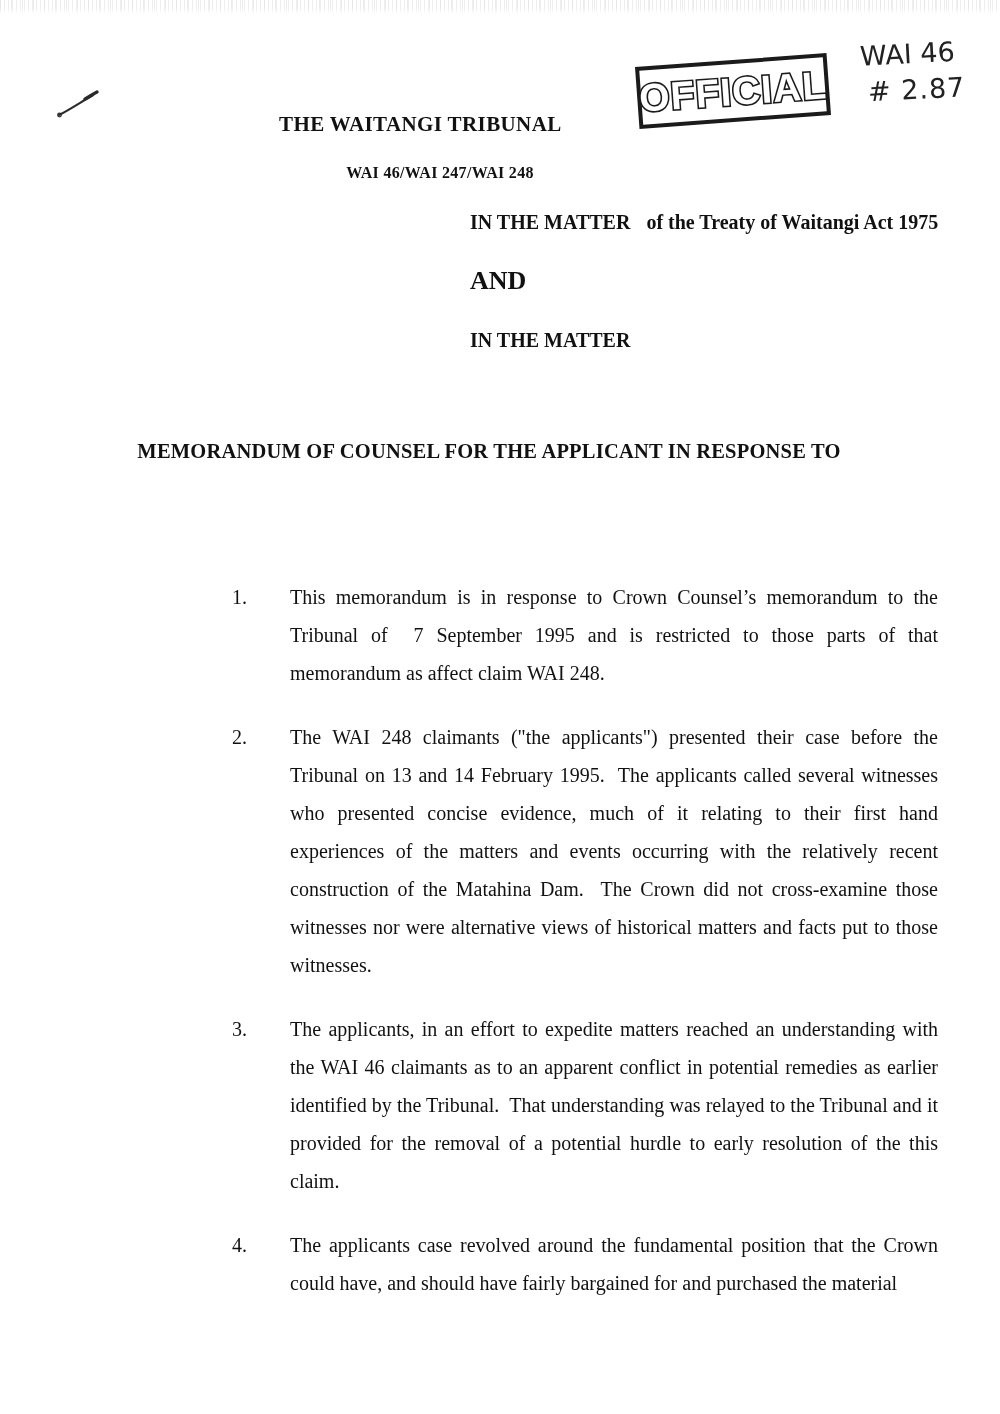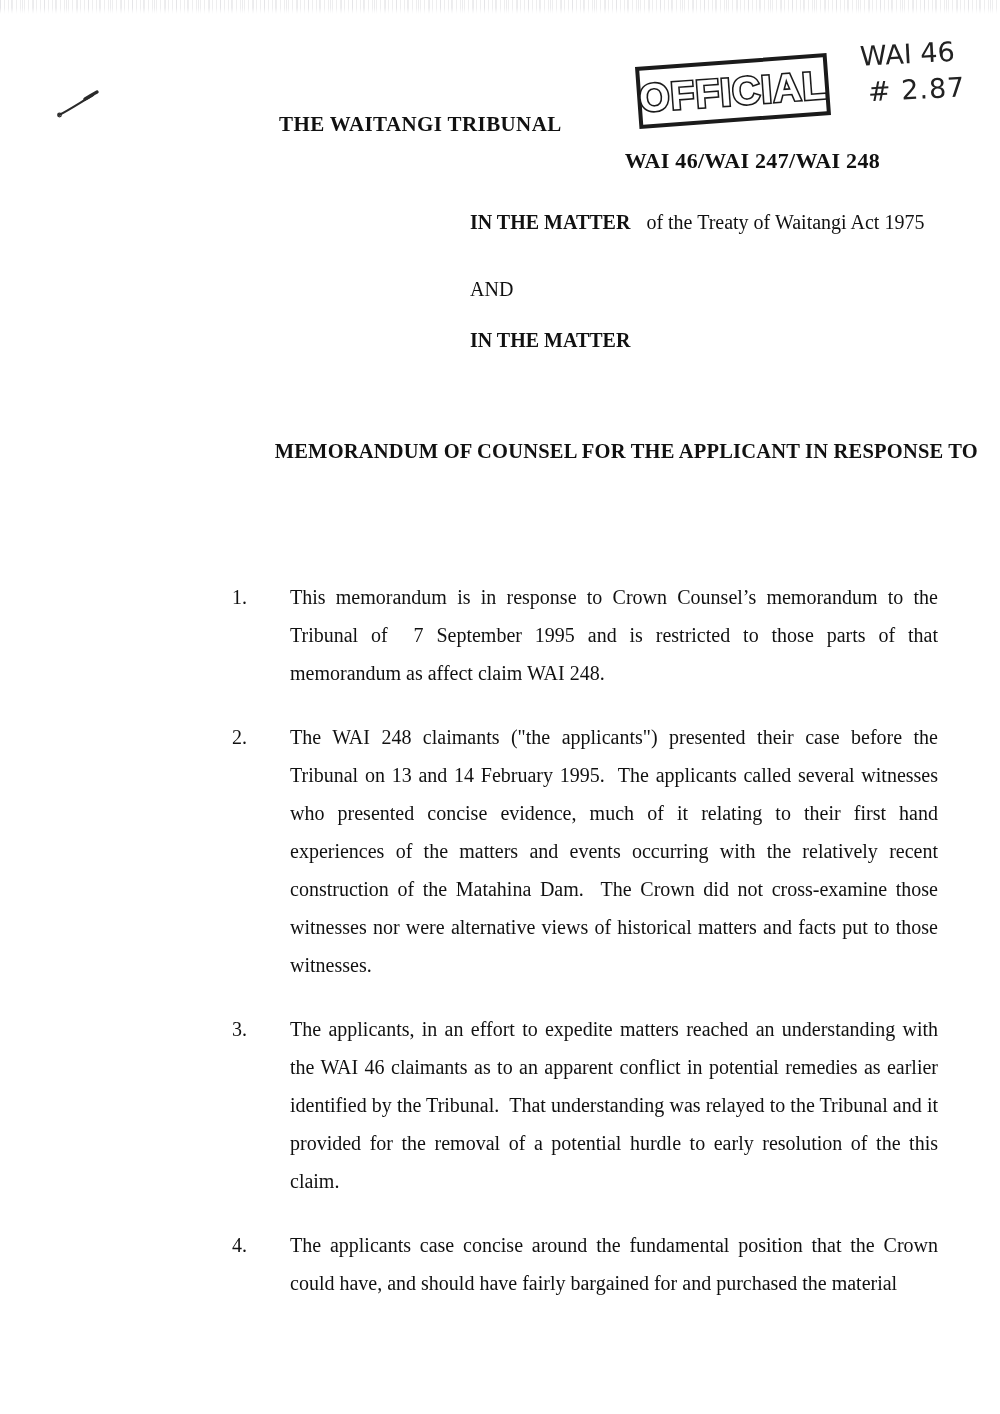--- a/index.html
+++ b/index.html
@@ -110,75 +110,75 @@
   .hand-note .hand-line { display: block; }
   .hand-note .hand-line:nth-child(2) {
     margin-left: 6px;
     letter-spacing: 1px;
   }
 
   
   .case-number {
     position: absolute;
     left: 0;
-    top: 148px;
-    width: 1000px;
-    text-align: right;
+    top: 164px;
+    width: 1000px;
+    text-align: center;
     padding-right: 120px;
     box-sizing: border-box;
     font-weight: bold;
-    font-size: 22px;
+    font-size: 16px;
     letter-spacing: 0.3px;
   }
 
   
   .matter-block {
     position: absolute;
     left: 470px;
     width: 470px;
   }
   .matter-block.m1 { top: 208px; }
   .matter-block.m3 { top: 326px; }
   .and-word {
     position: absolute;
     left: 470px;
-    top: 278px;
-    font-weight: normal;
-    font-size: 20px;
+    top: 266px;
+    font-weight: bold;
+    font-size: 26px;
   }
   .matter-row {
     display: flex;
     align-items: center;
   }
   .matter-label {
     font-weight: bold;
     font-size: 20px;
     white-space: nowrap;
     flex: 0 0 auto;
     line-height: 1.42;
   }
   .matter-value {
-    font-weight: normal;
+    font-weight: bold;
     font-size: 20px;
     margin-left: 16px;
     line-height: 1.42;
     text-align: justify;
     text-align-last: left;
     flex: 1 1 auto;
   }
   .matter-block.m1 .matter-value { width: 288px; }
   .matter-block.m3 .matter-value { width: 288px; }
 
   
   .doc-title {
     position: absolute;
     left: 0;
     top: 440px;
     width: 1000px;
-    text-align: right;
+    text-align: center;
     padding-right: 22px;
     box-sizing: border-box;
     font-weight: bold;
     font-size: 20.5px;
     letter-spacing: 0.2px;
   }
   .doc-title .title-line-2 {
     display: block;
     margin-top: 27px;
   }
@@ -267,18 +267,18 @@
       <span class="para-text">The WAI 248 claimants ("the applicants") presented their case before the Tribunal on 13 and 14 February 1995.  The applicants called several witnesses who presented concise evidence, much of it relating to their first hand experiences of the matters and events occurring with the relatively recent construction of the Matahina Dam.  The Crown did not cross-examine those witnesses nor were alternative views of historical matters and facts put to those witnesses.</span>
     </div>
 
     <div class="para">
       <span class="para-num">3.</span>
       <span class="para-text">The applicants, in an effort to expedite matters reached an understanding with the WAI 46 claimants as to an apparent conflict in potential remedies as earlier identified by the Tribunal.  That understanding was relayed to the Tribunal and it provided for the removal of a potential hurdle to early resolution of the this claim.</span>
     </div>
 
     <div class="para">
       <span class="para-num">4.</span>
-      <span class="para-text">The applicants case concise around the fundamental position that the Crown could have, and should have fairly bargained for and purchased the material</span>
+      <span class="para-text">The applicants case revolved around the fundamental position that the Crown could have, and should have fairly bargained for and purchased the material</span>
     </div>
 
   </div>
 
 </div>
 
 </body></html>

